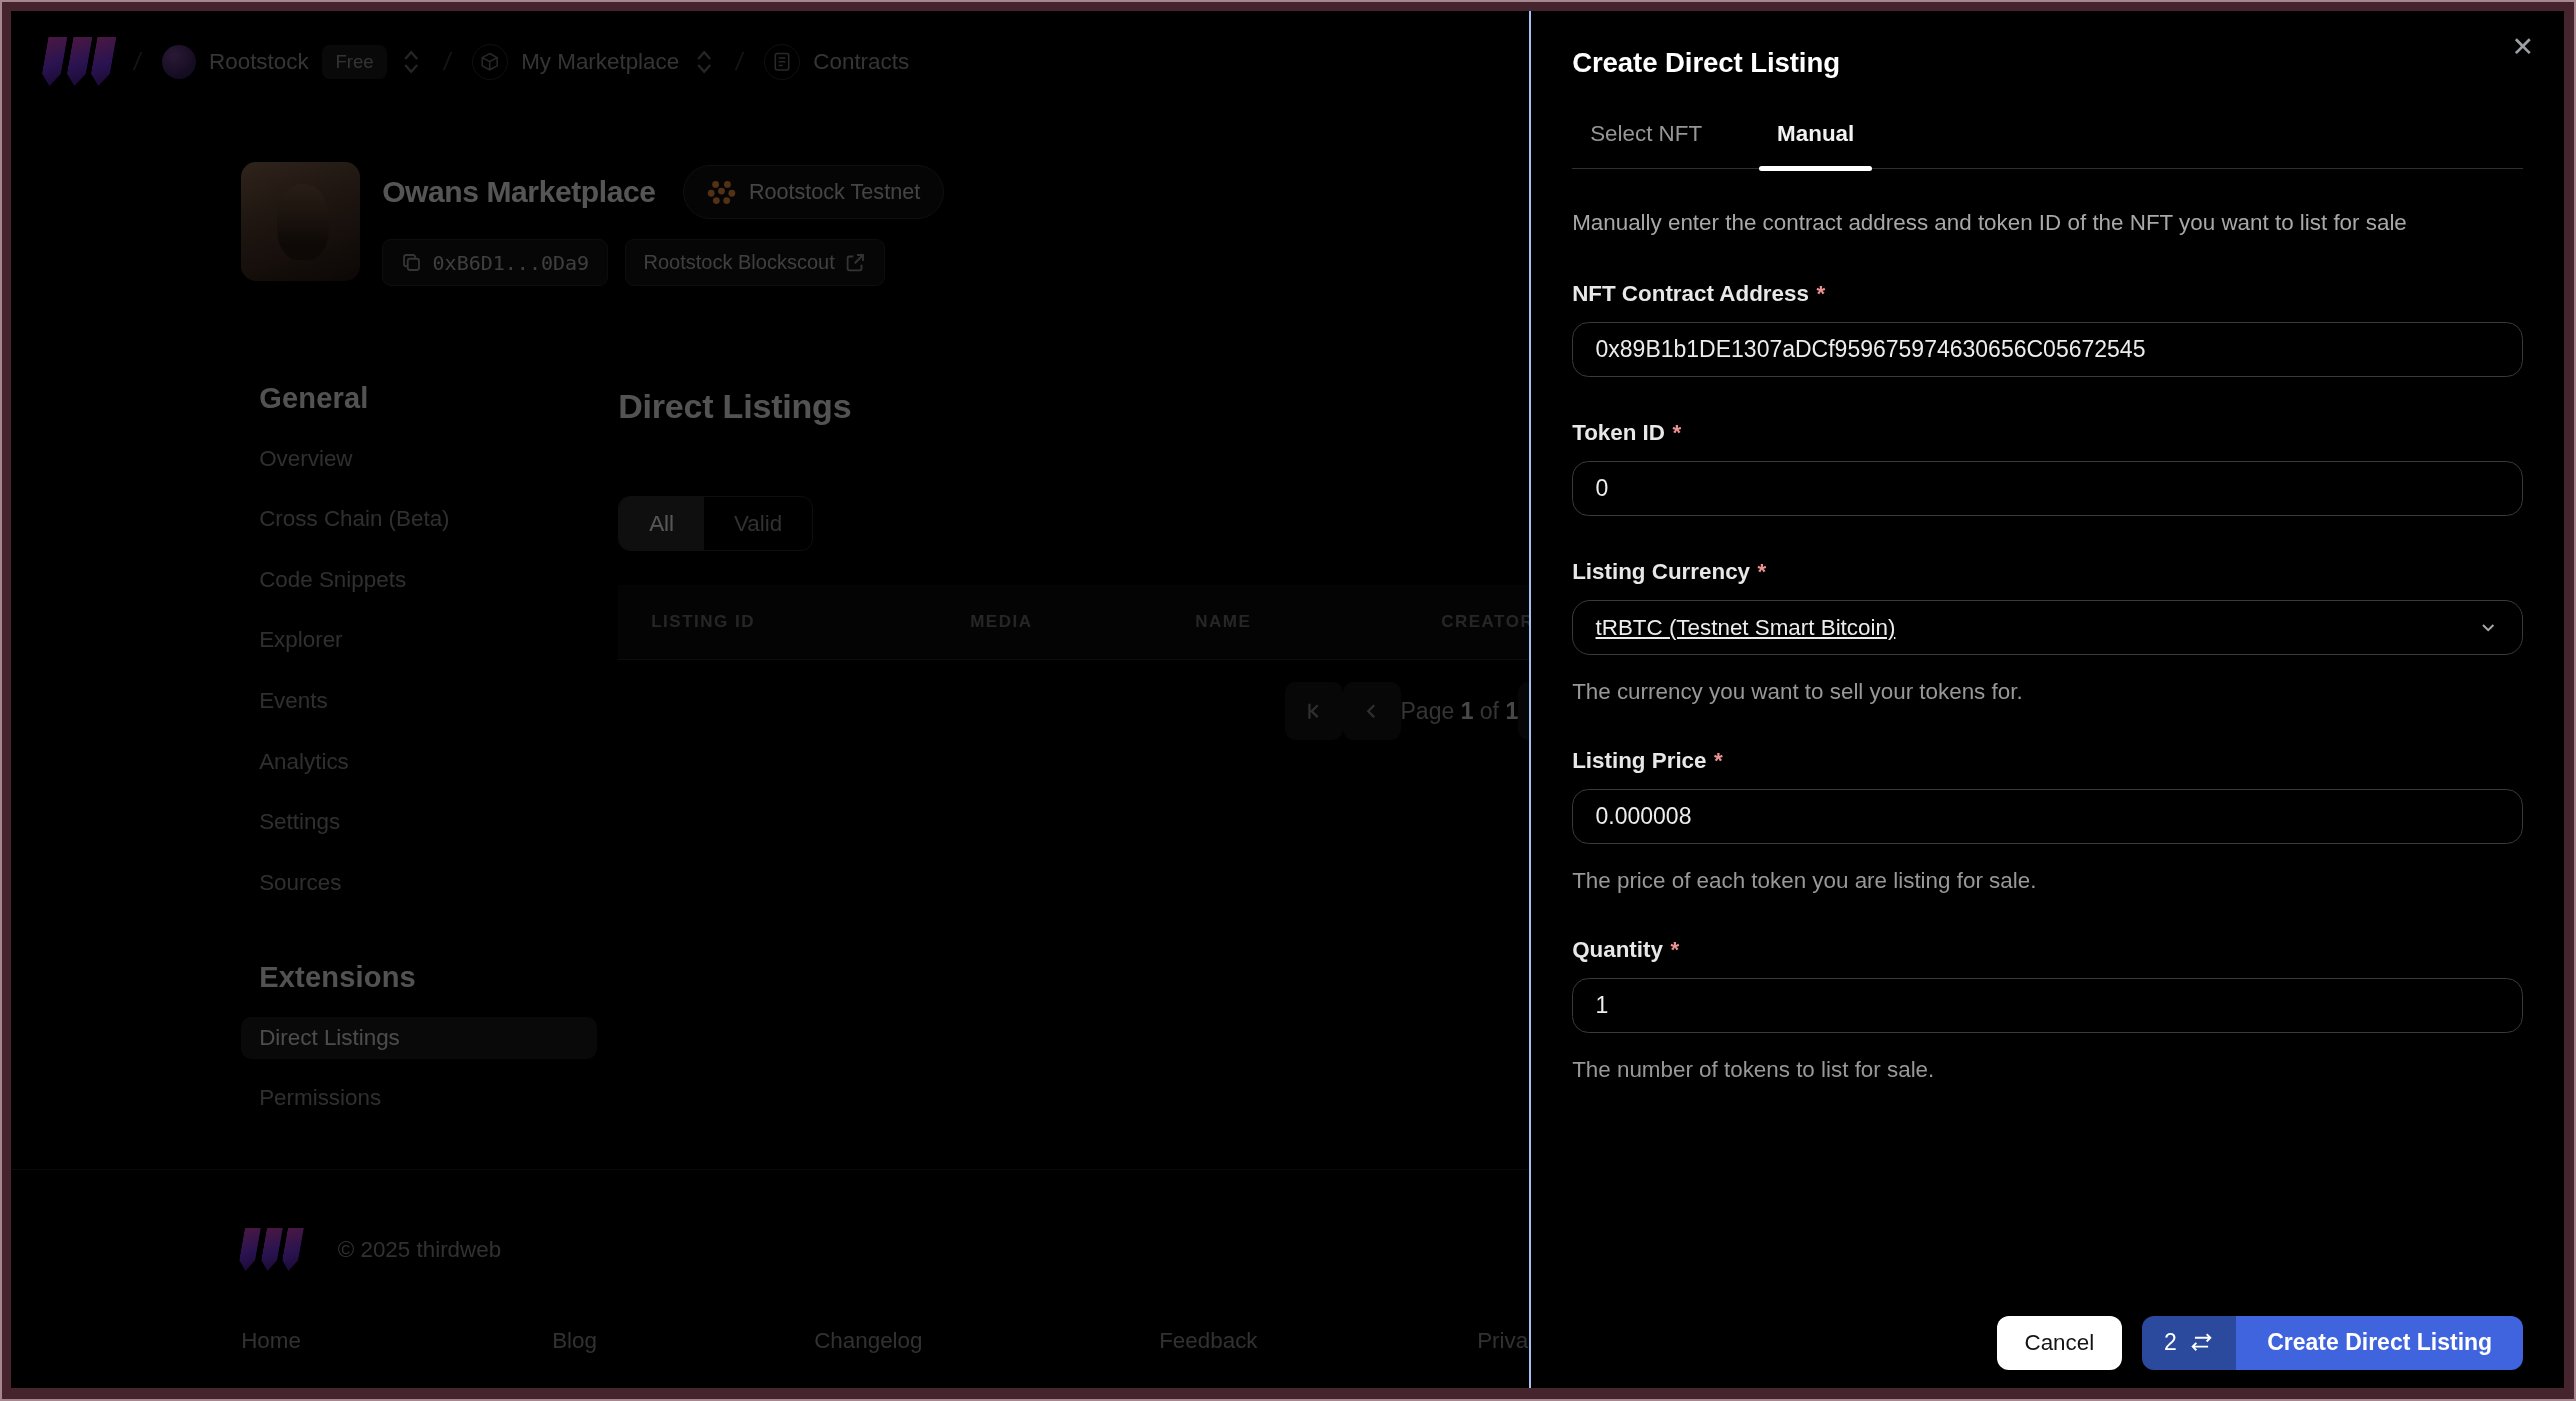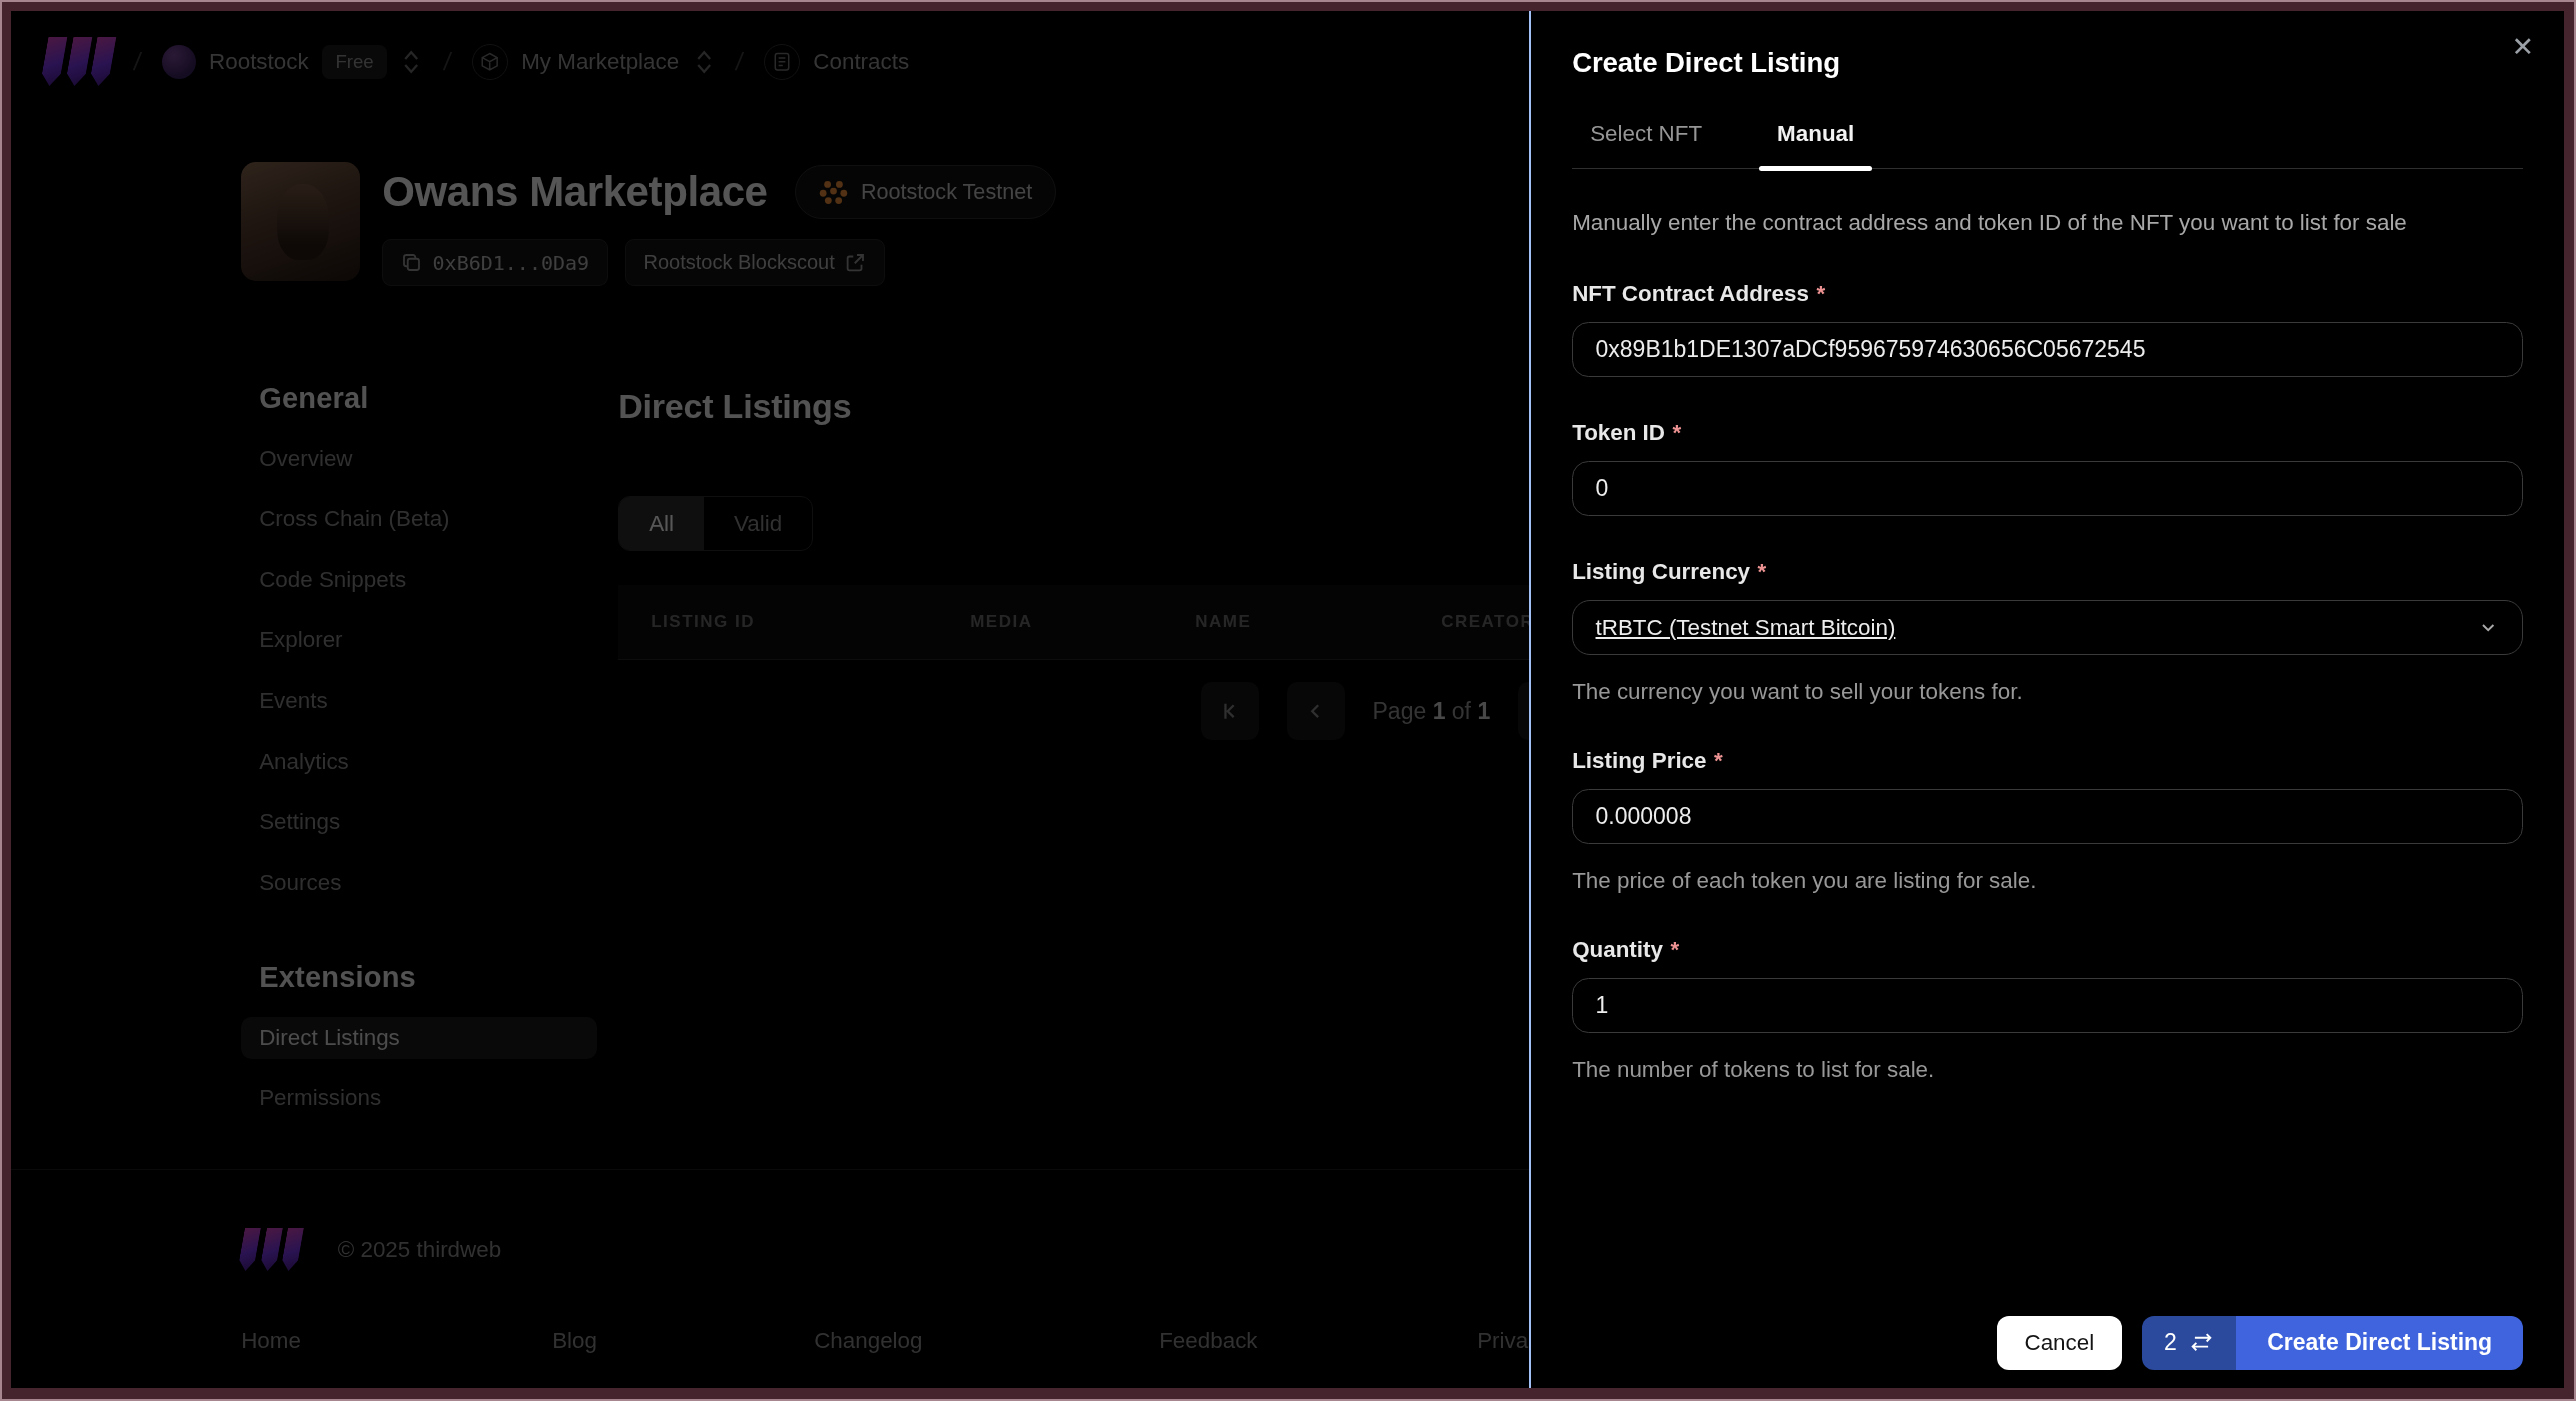--- a/index.html
+++ b/index.html
@@ -18,21 +18,21 @@
   .crumb .avatar-dot { width:34px; height:34px; border-radius:50%; background:radial-gradient(circle at 35% 30%,#7e4a9e,#3b2360 70%); }
   .plan-badge { background:#1b1b1b; color:#979797; font-size:18.6px; padding:6px 13.4px; border-radius:7.5px; }
   .selector-icon svg { display:block; }
   .circle-icon { width:36px; height:36px; border-radius:50%; border:1.5px solid #333; display:flex; align-items:center; justify-content:center; }
 
   
   .avatar-img { position:absolute; left:230px; top:151px; width:119px; height:119px; border-radius:15px;
     background:linear-gradient(160deg,#8a6a52 0%,#5c4032 40%,#241812 100%); overflow:hidden; }
   .avatar-img::after { content:""; position:absolute; left:30%; top:18%; width:44%; height:64%; border-radius:46% 46% 40% 40%; background:linear-gradient(180deg,#7a5844 0%,#2b1c14 80%); }
   .title-row { position:absolute; left:371px; top:154px; display:flex; align-items:center; gap:27px; }
-  .page-title { color:#fafafa; font-size:42px; font-weight:bold; letter-spacing:-0.4px; }
+  .page-title { color:#fafafa; font-size:30px; font-weight:bold; letter-spacing:-0.4px; }
   .net-badge { display:flex; align-items:center; gap:12px; border:1.5px solid #2d2d2d; background:#0f0f0f; border-radius:33px; padding:10.4px 22.4px; color:#c6c6c6; font-size:21.6px; }
   .addr-row { position:absolute; left:371px; top:228px; display:flex; gap:16.4px; }
   .pill-btn { display:flex; align-items:center; gap:10.4px; background:#131313; border:1.5px solid #282828; border-radius:9px; padding:10.4px 18px; color:#b8b8b8; font-size:20px; }
   .pill-btn.mono { font-family:"DejaVu Sans Mono", monospace; }
 
   
   .sidebar { position:absolute; left:230px; top:371px; width:356px; }
   .side-heading { color:#f0f0f0; font-size:29px; font-weight:600; padding:0 18px; margin-bottom:22.4px; letter-spacing:0.2px; }
   .side-list { list-style:none; }
   .side-list li { height:42px; margin-bottom:18.6px; display:flex; align-items:center; padding:0 18px; border-radius:10.4px; color:#8b8b8b; font-size:22.4px; cursor:pointer; }
@@ -44,21 +44,21 @@
   .main-h2 { color:#f3f3f3; font-size:34px; font-weight:bold; letter-spacing:-0.2px; }
   .seg { display:inline-flex; border:1.5px solid #2c2c2c; border-radius:12px; overflow:hidden; margin-top:70px; }
   .seg button { border:none; background:transparent; color:#8f8f8f; font-size:22.4px; font-family:inherit; padding:13.4px 30px; cursor:pointer; }
   .seg button.active { background:#2c2c2c; color:#fff; }
   .table-head { display:flex; background:#0e0e0e; border-bottom:1.5px solid #262626; margin-top:34px; height:75px; align-items:center; }
   .table-head div { color:#707070; font-size:17px; font-weight:bold; letter-spacing:1.5px; }
   .table-head div:nth-child(1){ width:352px; padding-left:33px; }
   .table-head div:nth-child(2){ width:225px; }
   .table-head div:nth-child(3){ width:246px; }
   .table-head div:nth-child(4){ flex:1; }
-  .pagination { display:flex; align-items:center; justify-content:flex-end; gap:28px; margin-top:22.4px; }
+  .pagination { display:flex; align-items:center; justify-content:flex-end; margin-top:22.4px; }
   .pg-btn { width:58px; height:58px; background:#151515; border:none; border-radius:10.4px; color:#8a8a8a; font-size:22.4px; display:flex; align-items:center; justify-content:center; cursor:pointer; }
   .pg-text { color:#9a9a9a; font-size:23px; }
   .pg-text b { color:#d2d2d2; }
 
   
   .footer { position:absolute; left:0; right:0; top:1158px; border-top:1.5px solid #1f1f1f; height:242px; }
   .foot-brand { position:absolute; left:230px; top:58px; display:flex; align-items:center; gap:37px; }
   .tw-logo.small i { width:16.4px; } .tw-logo.small i:nth-child(n){ height:43px; }
   .foot-copy { color:#8f8f8f; font-size:22.4px; }
   .foot-links { position:absolute; left:0; right:0; top:158px; height:37px; }

